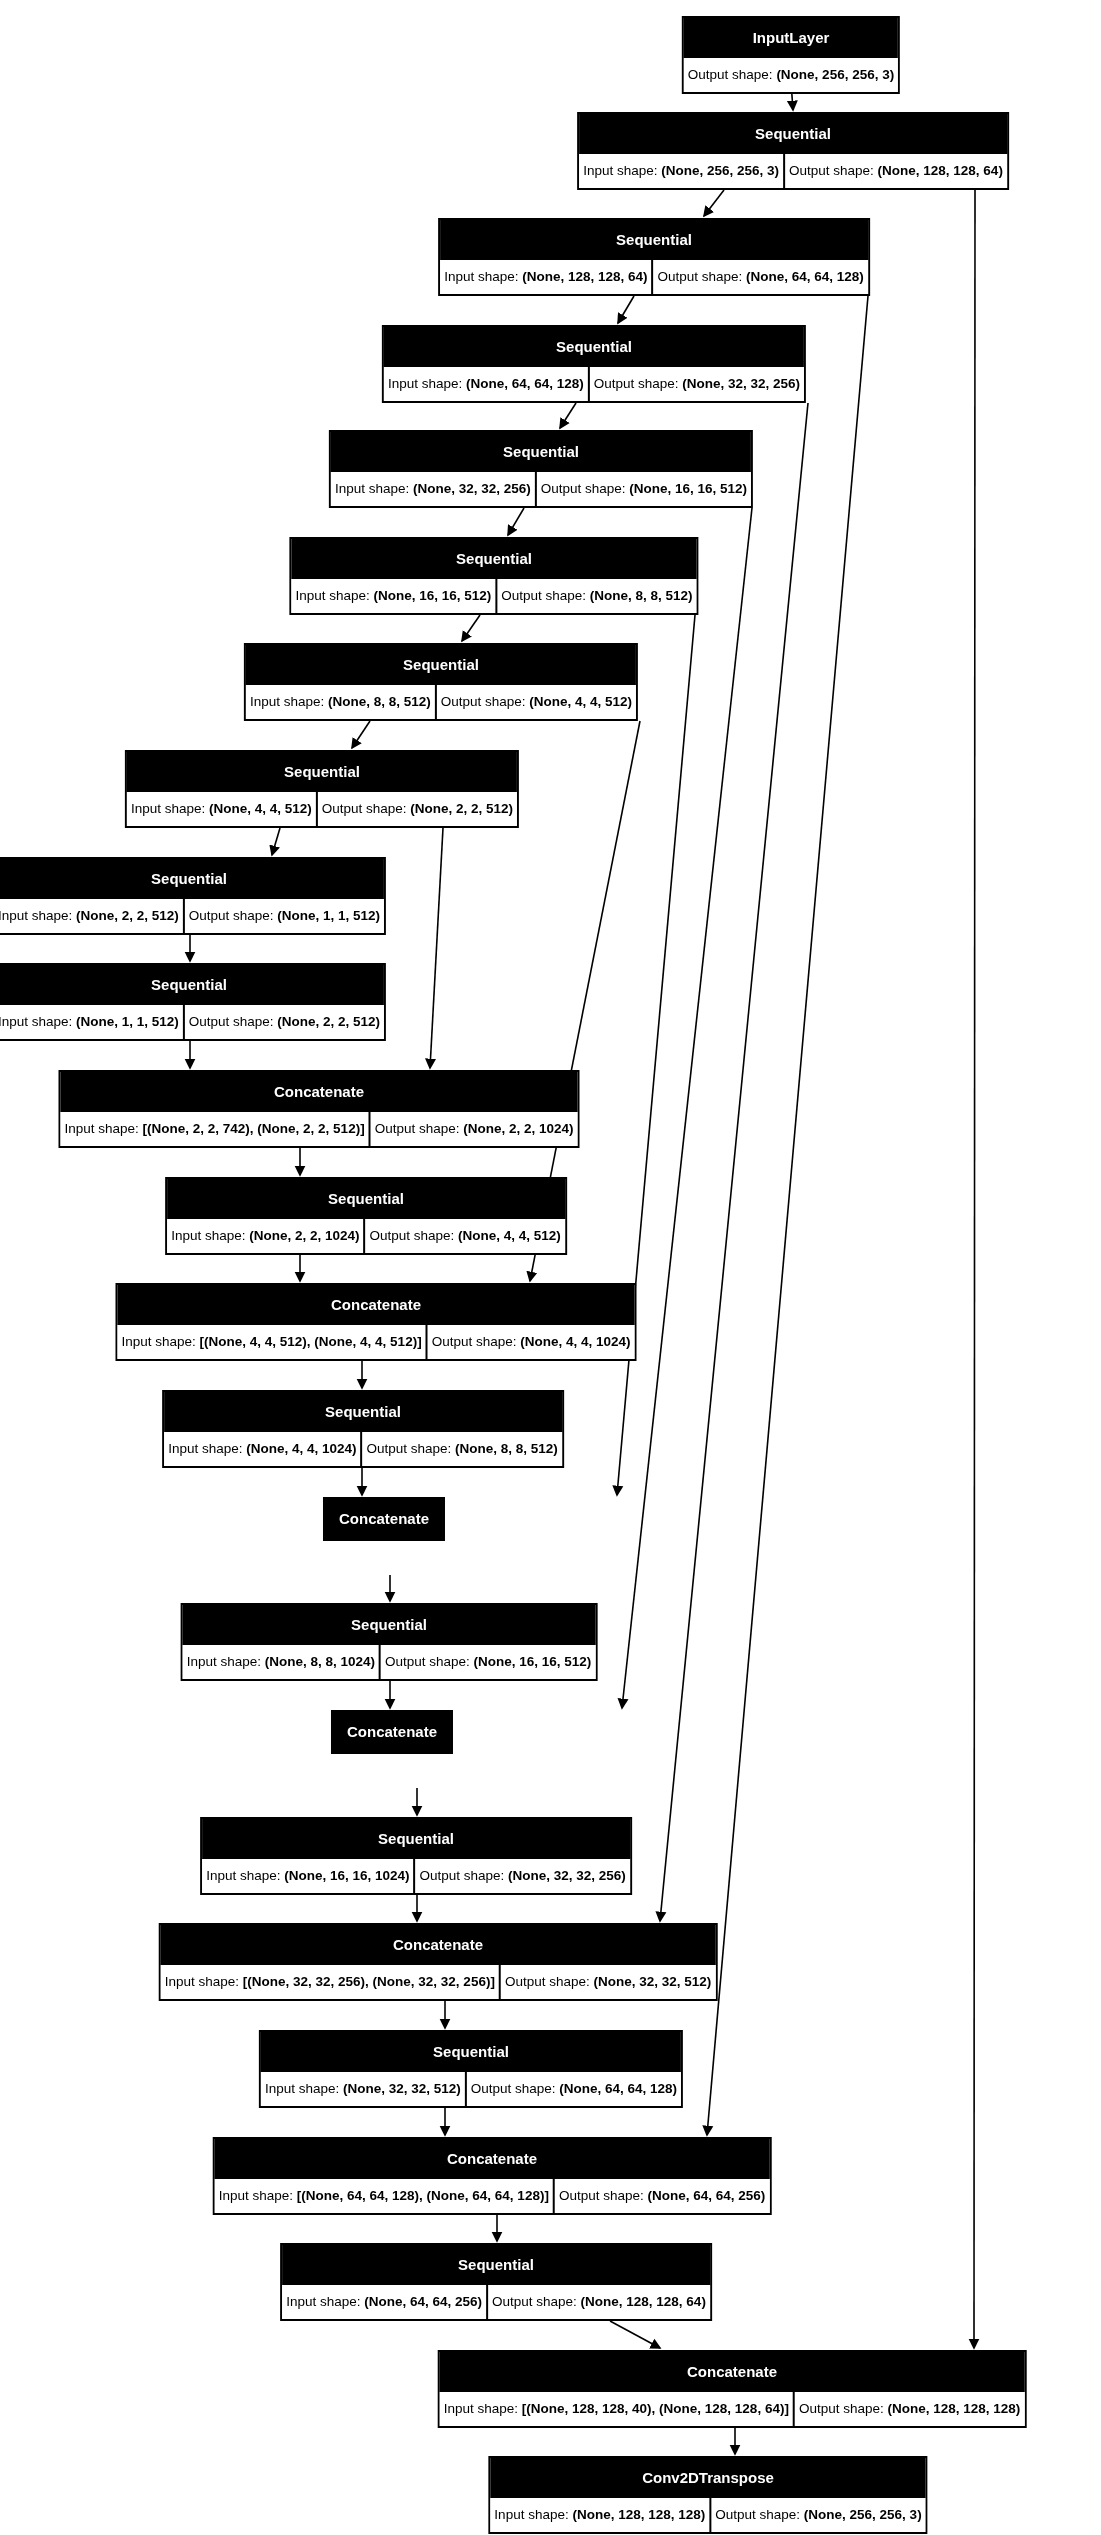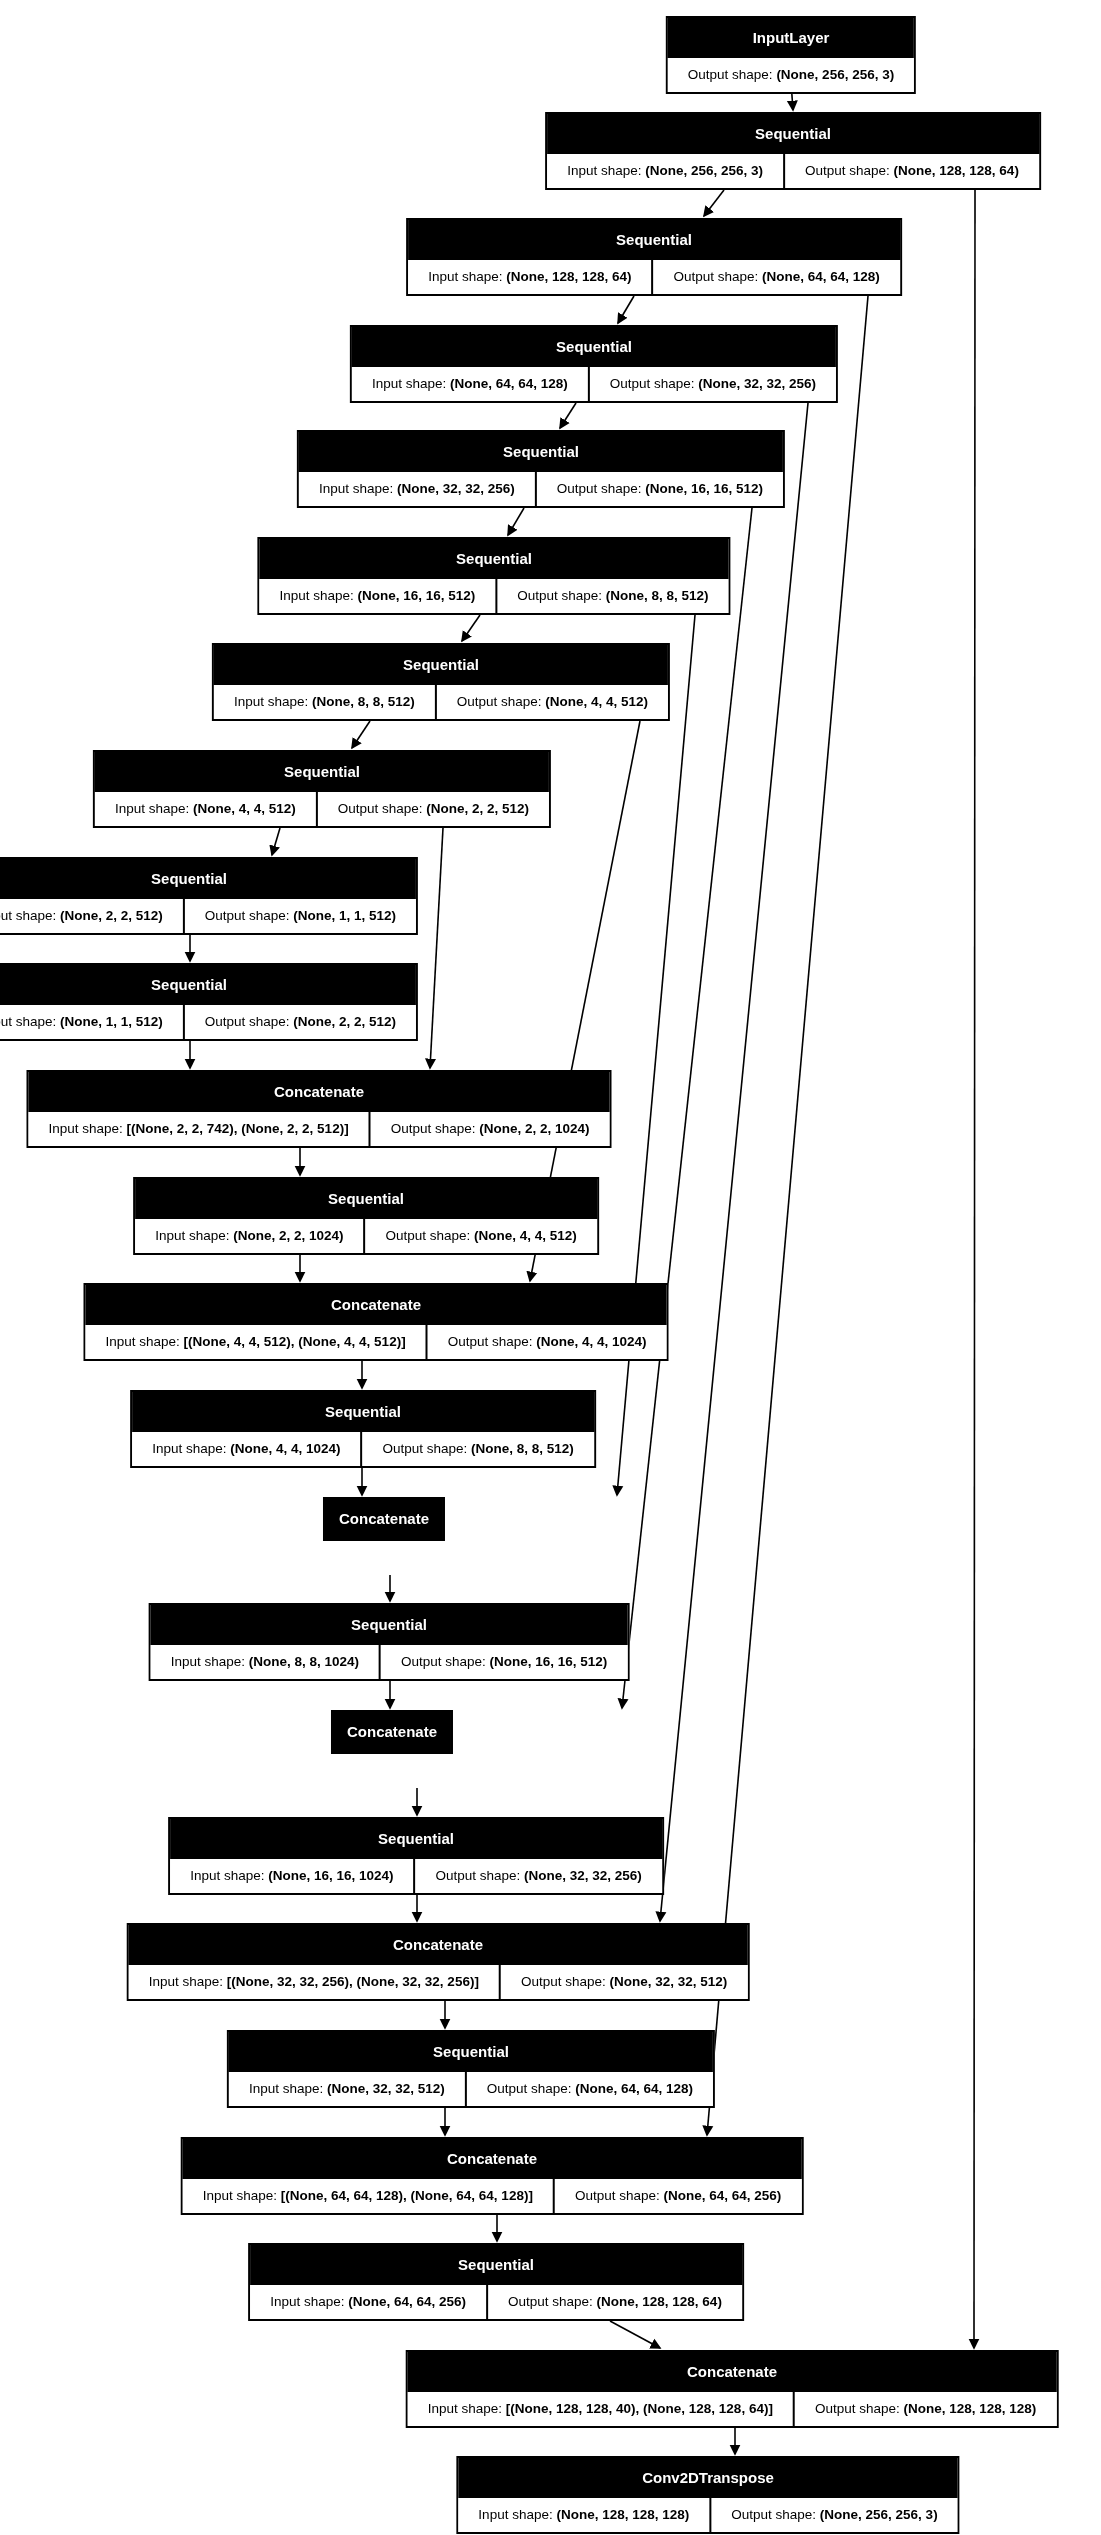--- a/index.html
+++ b/index.html
@@ -20,21 +20,21 @@
     white-space:nowrap;
   }
   .node-title{
     background:var(--header-bg);color:var(--header-text);
     font-weight:bold;font-size:15px;height:40px;line-height:40px;
     text-align:center;padding:0 14px;
   }
   .node-cells{display:flex;height:34px;background:var(--cell-bg);}
   .node-cell{
     flex:1 1 auto;font-size:13.5px;color:var(--cell-text);
-    line-height:34px;padding:0 20px;text-align:center;
+    line-height:34px;padding:0 4px;text-align:center;
   }
   .node-cell + .node-cell{border-left:2px solid var(--border);}
   .shape{font-weight:bold;}
 </style>
 </head>
 <body>
 
 <div id="canvas">
   <svg id="edges" width="1101" height="2535" viewBox="0 0 1101 2535" xmlns="http://www.w3.org/2000/svg">
     <defs>

